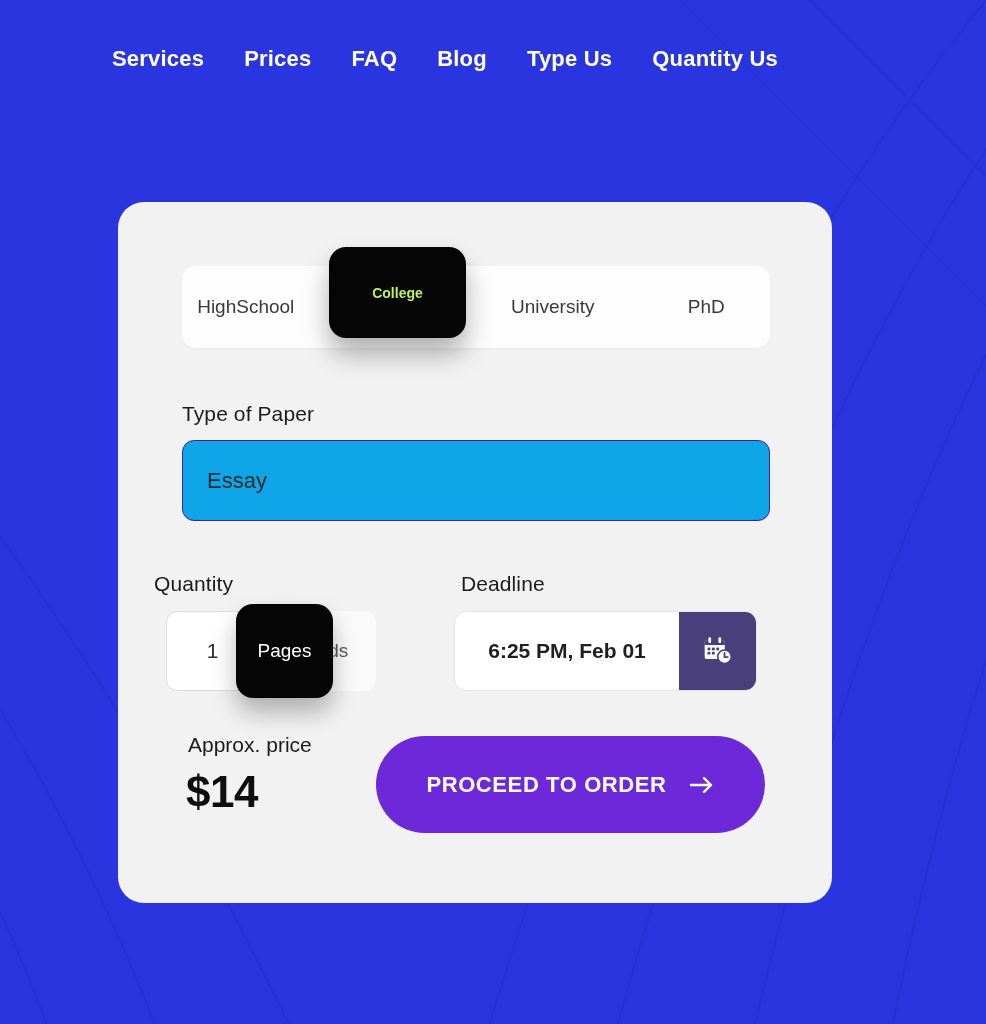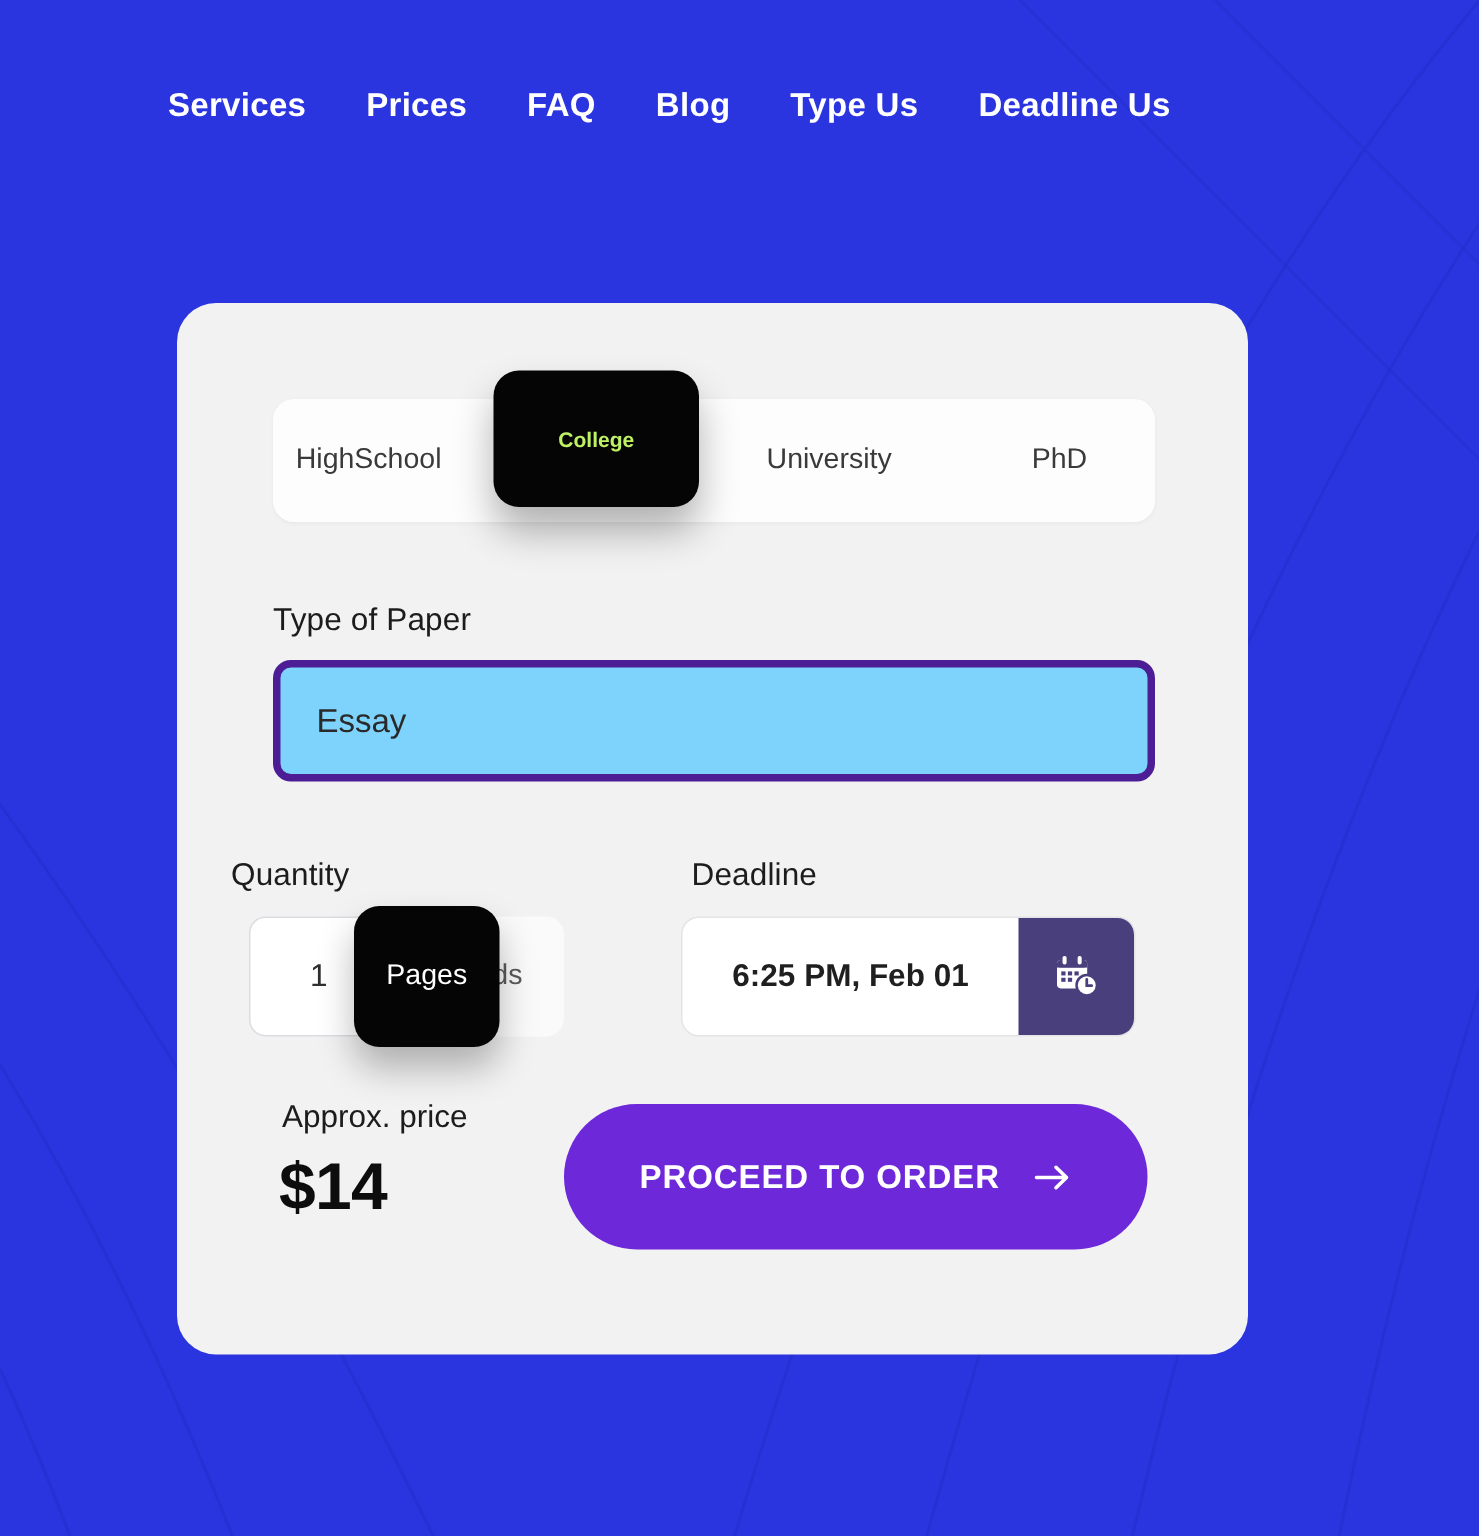--- a/index.html
+++ b/index.html
@@ -27,21 +27,20 @@
 
   
   .nav {
     position: absolute;
     top: 46px;
     left: 112px;
     display: flex;
     align-items: center;
     gap: 40px;
     z-index: 5;
-    margin-top: 11px;
   }
   .nav-item {
     color: #ffffff;
     font-size: 22px;
     font-weight: bold;
     letter-spacing: 0.2px;
     white-space: nowrap;
     cursor: pointer;
   }
 
@@ -112,22 +111,22 @@
   }
 
   
   .paper-label { position: absolute; left: 64px; top: 200px; }
   .paper-input {
     position: absolute;
     left: 64px;
     top: 238px;
     width: 588px;
     height: 81px;
-    background: #7dd3fc;
-    border: 5px solid #4c1d95;
+    background: #0ea5e9;
+    border: 1px solid #4c1d95;
     border-radius: 12px;
     display: flex;
     align-items: center;
     padding-left: 24px;
     cursor: pointer;
   }
   .paper-input span {
     font-size: 22px;
     color: #2a2a2a;
   }
@@ -284,21 +283,21 @@
     <path d="M770 -40 L 1060 250"></path>
   </g>
 </svg>
 
 <nav class="nav">
   <a class="nav-item">Services</a>
   <a class="nav-item">Prices</a>
   <a class="nav-item">FAQ</a>
   <a class="nav-item">Blog</a>
   <a class="nav-item">Type Us</a>
-  <a class="nav-item">Deadline Us</a>
+  <a class="nav-item">Quantity Us</a>
 </nav>
 
 <section class="card">
 
   <div class="levels-wrap">
     <div class="levels-bar">
       <div class="level">HighSchool</div>
       <div class="level"></div>
       <div class="level">University</div>
       <div class="level">PhD</div>

